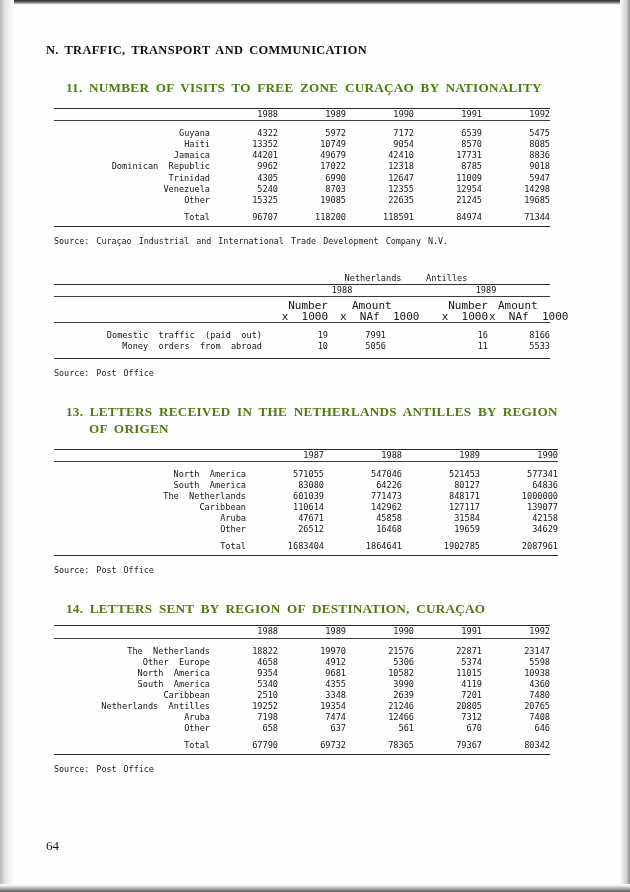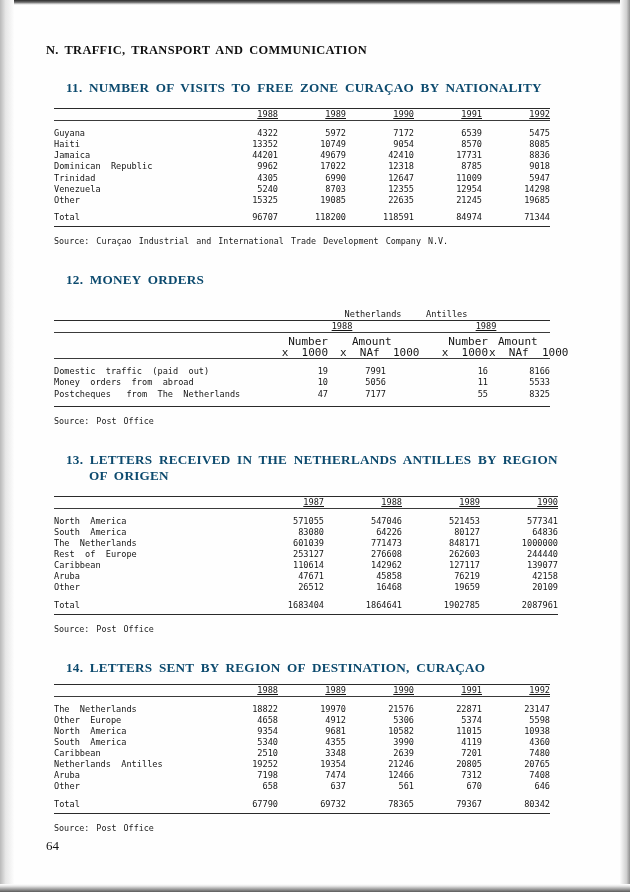--- a/index.html
+++ b/index.html
@@ -59,21 +59,21 @@
     margin: 0 0 22px 14px;
     color: #101010;
   }
   .tbl-title {
     font-family: "Liberation Serif", serif;
     font-weight: bold;
     font-size: 13.2px;
     letter-spacing: 0.25px;
     word-spacing: 3px;
     margin: 0 0 12px 34px;
-    color: #0c4a6e;
+    color: #4d7c0f;
     line-height: 1.22;
   }
   .tbl-title .cont-line { display: block; margin-left: 23px; }
 
   
   .tbl-wrap { margin: 0 0 0 22px; }
   table.stat {
     border-collapse: collapse;
     font-family: "DejaVu Sans Mono", monospace;
     font-size: 8.6px;
@@ -81,26 +81,26 @@
     width: 496px;
     table-layout: fixed;
   }
   table.stat td, table.stat th {
     padding: 0;
     font-weight: normal;
     vertical-align: bottom;
     line-height: 11.1px;
     white-space: pre;
   }
-  .rule-top    { border-top: 1.6px solid #2a2a2a; text-decoration: underline; }
+  .rule-top    { border-top: 1.6px solid #2a2a2a; }
   .rule-thin   { border-top: 1px solid #3a3a3a; }
   .rule-bottom { border-bottom: 1.6px solid #2a2a2a; }
 
   th.yr, td.num { text-align: right; }
-  td.lbl { text-align: left; padding-left: 4px; }
+  td.lbl { text-align: right; padding-left: 4px; }
 
   .hrow th { padding: 3px 0 3.5px 0; font-size: 8.6px; }
   .spacer-row td { height: 6px; }
   .spacer-small td { height: 4px; }
   .pad-row td { height: 3px; }
 
   .src {
     font-family: "DejaVu Sans Mono", monospace;
     font-size: 8.4px;
     color: #1a1a1a;
@@ -244,21 +244,20 @@
             <tr>
                 <td class="rule-bottom" colspan="6" style="height:0"></td>
               </tr>
           </tbody>
         </table>
       </div>
       <div class="src">Source:  Curaçao  Industrial   and  International   Trade  Development   Company  N.V.</div>
     </div>
 
     <div class="block" style="margin-top:4px">
-      <div class="tbl-title" style="margin-bottom:20px">12. MONEY ORDERS</div>
       <div class="tbl-wrap">
         <table class="stat">
           <colgroup>
             <col style="width:208px">
               <col style="width:66px">
               <col style="width:94px">
             <col style="width:66px">
               <col style="width:62px">
           </colgroup>
           <thead>
@@ -299,27 +298,20 @@
               <td class="num" style="padding-right:36px">7991</td>
               <td class="num">16</td>
               <td class="num">8166</td>
             </tr>
             <tr>
               <td class="lbl">Money  orders  from  abroad</td>
               <td class="num">10</td>
               <td class="num" style="padding-right:36px">5056</td>
               <td class="num">11</td>
               <td class="num">5533</td>
-            </tr>
-            <tr>
-              <td class="lbl">Postcheques   from  The  Netherlands</td>
-              <td class="num">47</td>
-              <td class="num" style="padding-right:36px">7177</td>
-              <td class="num">55</td>
-              <td class="num">8325</td>
             </tr>
             <tr class="spacer-row">
                 <td colspan="5"></td>
               </tr>
             <tr>
                 <td class="rule-bottom" colspan="5" style="height:0"></td>
               </tr>
           </tbody>
         </table>
       </div>
@@ -371,46 +363,39 @@
               <td class="num">64836</td>
             </tr>
             <tr>
               <td class="lbl">The  Netherlands</td>
               <td class="num">601039</td>
               <td class="num">771473</td>
               <td class="num">848171</td>
               <td class="num">1000000</td>
             </tr>
             <tr>
-              <td class="lbl">Rest  of  Europe</td>
-              <td class="num">253127</td>
-              <td class="num">276608</td>
-              <td class="num">262603</td>
-              <td class="num">244440</td>
-            </tr>
-            <tr>
               <td class="lbl">Caribbean</td>
               <td class="num">110614</td>
               <td class="num">142962</td>
               <td class="num">127117</td>
               <td class="num">139077</td>
             </tr>
             <tr>
               <td class="lbl">Aruba</td>
               <td class="num">47671</td>
               <td class="num">45858</td>
-              <td class="num">76219</td>
+              <td class="num">31584</td>
               <td class="num">42158</td>
             </tr>
             <tr>
               <td class="lbl">Other</td>
               <td class="num">26512</td>
               <td class="num">16468</td>
               <td class="num">19659</td>
-              <td class="num">20109</td>
+              <td class="num">34629</td>
             </tr>
             <tr class="spacer-row">
                 <td colspan="5"></td>
               </tr>
             <tr>
               <td class="lbl">Total</td>
               <td class="num">1683404</td>
               <td class="num">1864641</td>
               <td class="num">1902785</td>
               <td class="num">2087961</td>

